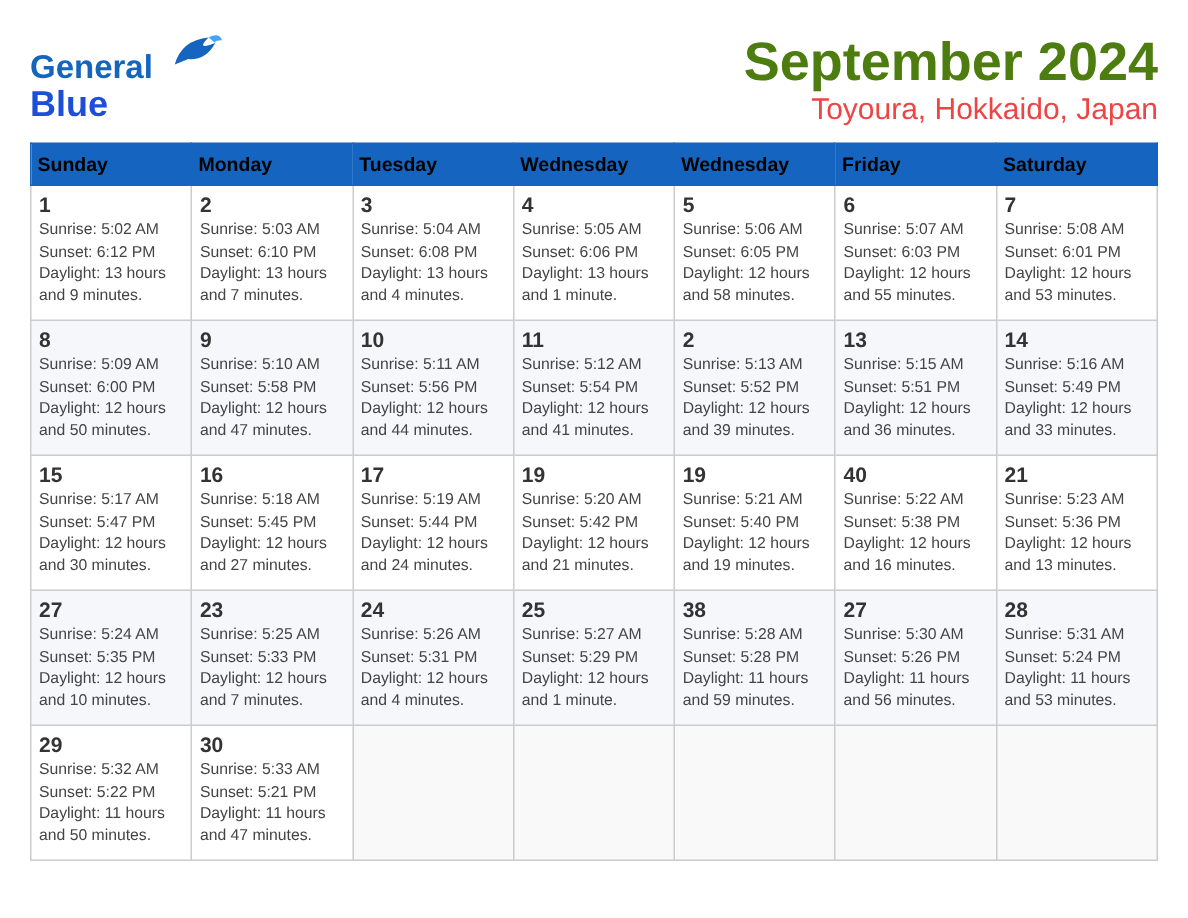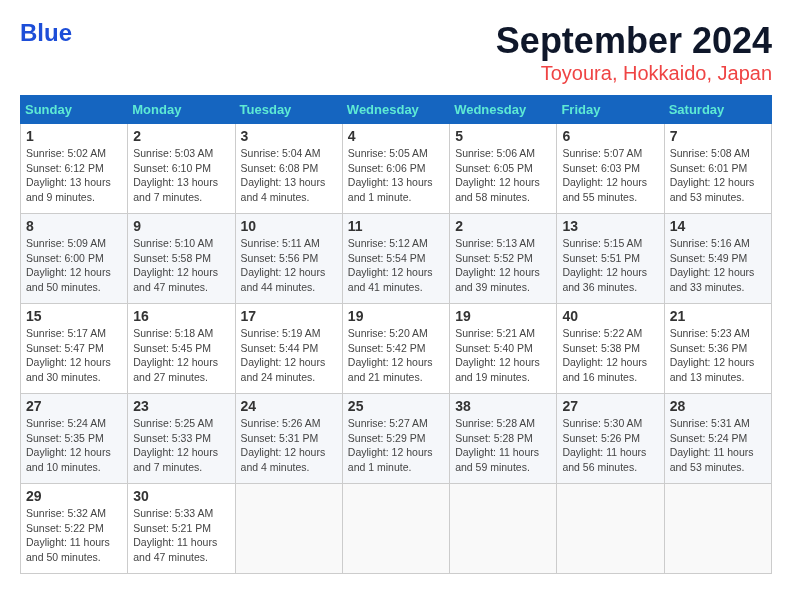--- a/index.html
+++ b/index.html
@@ -34,34 +34,34 @@
       height: 36px;
       margin-left: 4px;
       margin-top: -4px;
     }
     .title-area {
       text-align: right;
     }
     .month-title {
       font-size: 36px;
       font-weight: bold;
-      color: #0f172a;
+      color: #4d7c0f;
     }
     .subtitle {
       font-size: 20px;
       color: #ef4444;
     }
     table {
       width: 100%;
       border-collapse: collapse;
       font-size: 11px;
     }
     thead tr th {
       background-color: #1565c0;
-      color: #5eead4;
+      color: #000000;
       padding: 6px 4px;
       text-align: left;
       font-size: 13px;
       font-weight: bold;
       border: 1px solid #1565c0;
     }
     tbody tr td {
       border: 1px solid #ccc;
       vertical-align: top;
       padding: 4px 5px;
@@ -87,20 +87,27 @@
     .empty-cell {
       background: #f9f9f9 !important;
     }
   </style>
 </head>
 <body>
 
 <div class="header">
   <div class="logo">
     <div>
+      <div class="logo-text">
+        <span>General</span>
+        <svg class="logo-icon" viewBox="0 0 40 36" xmlns="http://www.w3.org/2000/svg">
+          <path d="M5 28 Q10 10 30 8 Q20 18 35 12 Q28 25 15 24 Z" fill="#1565c0"></path>
+          <path d="M30 8 Q38 4 40 10 Q34 10 35 12 Q30 8 30 8Z" fill="#42a5f5"></path>
+        </svg>
+      </div>
       <div class="logo-text" style="color:#1d4ed8; font-size:24px;">Blue</div>
     </div>
   </div>
   <div class="title-area">
     <div class="month-title">September 2024</div>
     <div class="subtitle">Toyoura, Hokkaido, Japan</div>
   </div>
 </div>
 
 <table>

